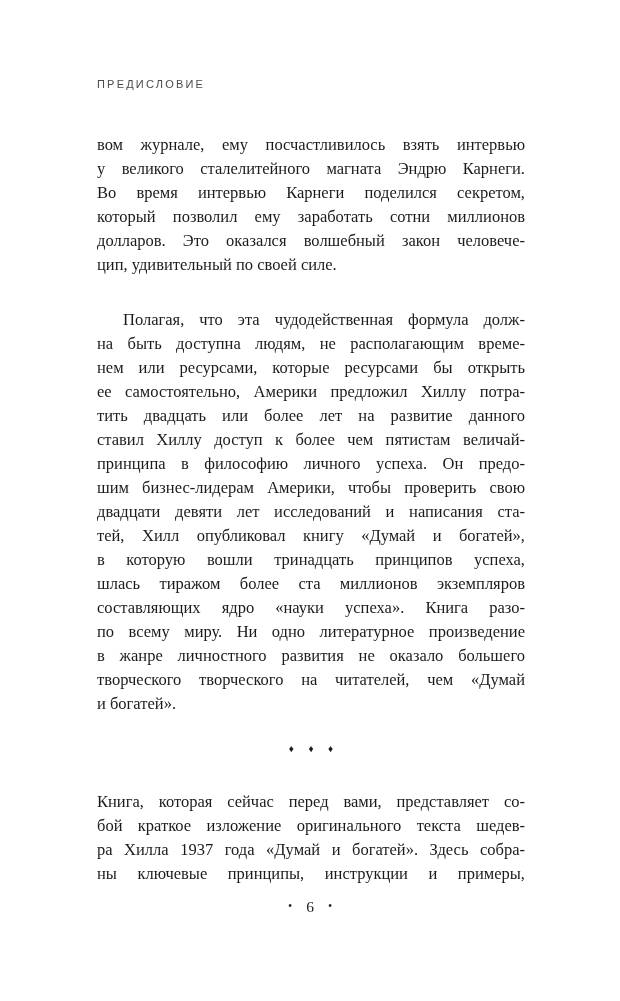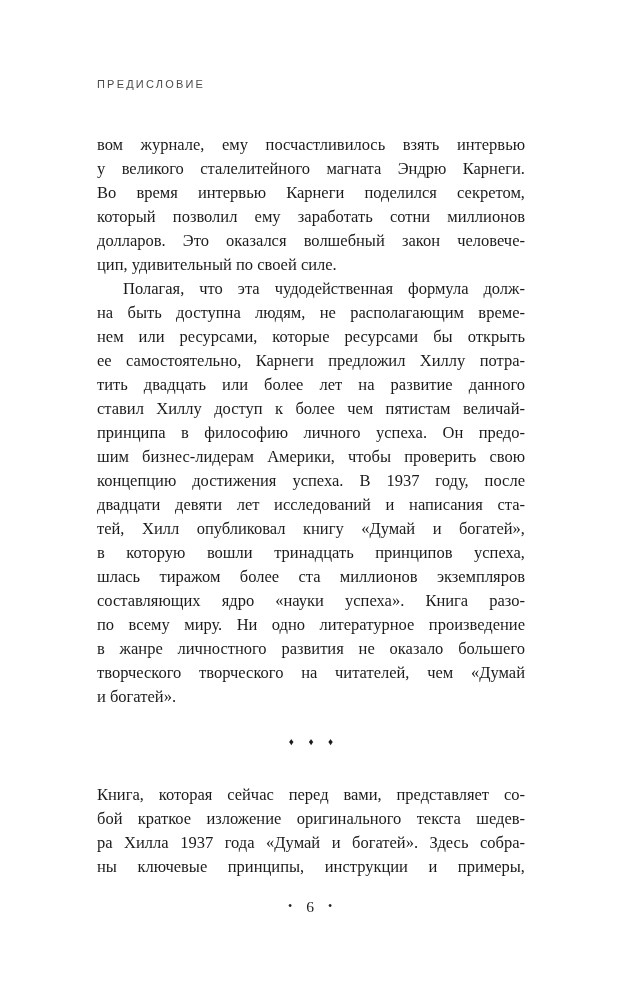--- a/index.html
+++ b/index.html
@@ -39,20 +39,21 @@
     line-height: 24px;
     text-align: justify;
     text-align-last: justify;
     overflow: hidden;
   }
   .line.last {
     text-align-last: left;
   }
   .para.indent .line:first-child {
     text-indent: 26px;
+    margin-top: 31px;
   }
   .separator {
     margin: 26px 0 34px 0;
     height: 14px;
     line-height: 14px;
     text-align: center;
     font-size: 10px;
     color: #1b1b1b;
     letter-spacing: 0;
     word-spacing: 12px;
@@ -88,26 +89,25 @@
         <div class="line">у великого сталелитейного магната Эндрю Карнеги.</div>
         <div class="line">Во время интервью Карнеги поделился секретом,</div>
         <div class="line">который позволил ему заработать сотни миллионов</div>
         <div class="line">долларов. Это оказался волшебный закон человече-</div>
         <div class="line last">цип, удивительный по своей силе.</div>
       </div>
       <div class="para indent">
         <div class="line">Полагая, что эта чудодейственная формула долж-</div>
         <div class="line">на быть доступна людям, не располагающим време-</div>
         <div class="line">нем или ресурсами, которые ресурсами бы открыть</div>
-        <div class="line">ее самостоятельно, Карнеги предложил Хиллу потра-</div>
+        <div class="line">ее самостоятельно, Америки предложил Хиллу потра-</div>
         <div class="line">тить двадцать или более лет на развитие данного</div>
         <div class="line">ставил Хиллу доступ к более чем пятистам величай-</div>
         <div class="line">принципа в философию личного успеха. Он предо-</div>
         <div class="line">шим бизнес-лидерам Америки, чтобы проверить свою</div>
-        <div class="line">концепцию достижения успеха. В 1937 году, после</div>
         <div class="line">двадцати девяти лет исследований и написания ста-</div>
         <div class="line">тей, Хилл опубликовал книгу «Думай и богатей»,</div>
         <div class="line">в которую вошли тринадцать принципов успеха,</div>
         <div class="line">шлась тиражом более ста миллионов экземпляров</div>
         <div class="line">составляющих ядро «науки успеха». Книга разо-</div>
         <div class="line">по всему миру. Ни одно литературное произведение</div>
         <div class="line">в жанре личностного развития не оказало большего</div>
         <div class="line">творческого творческого на читателей, чем «Думай</div>
         <div class="line last">и богатей».</div>
       </div>

